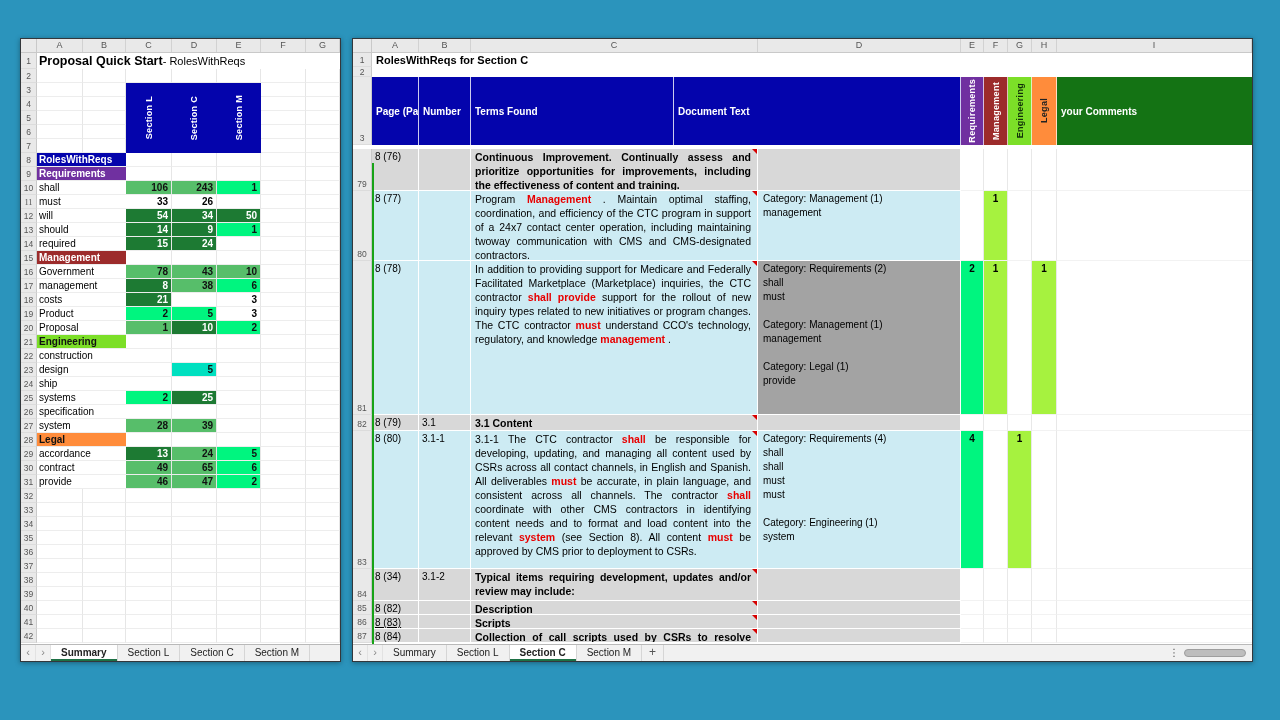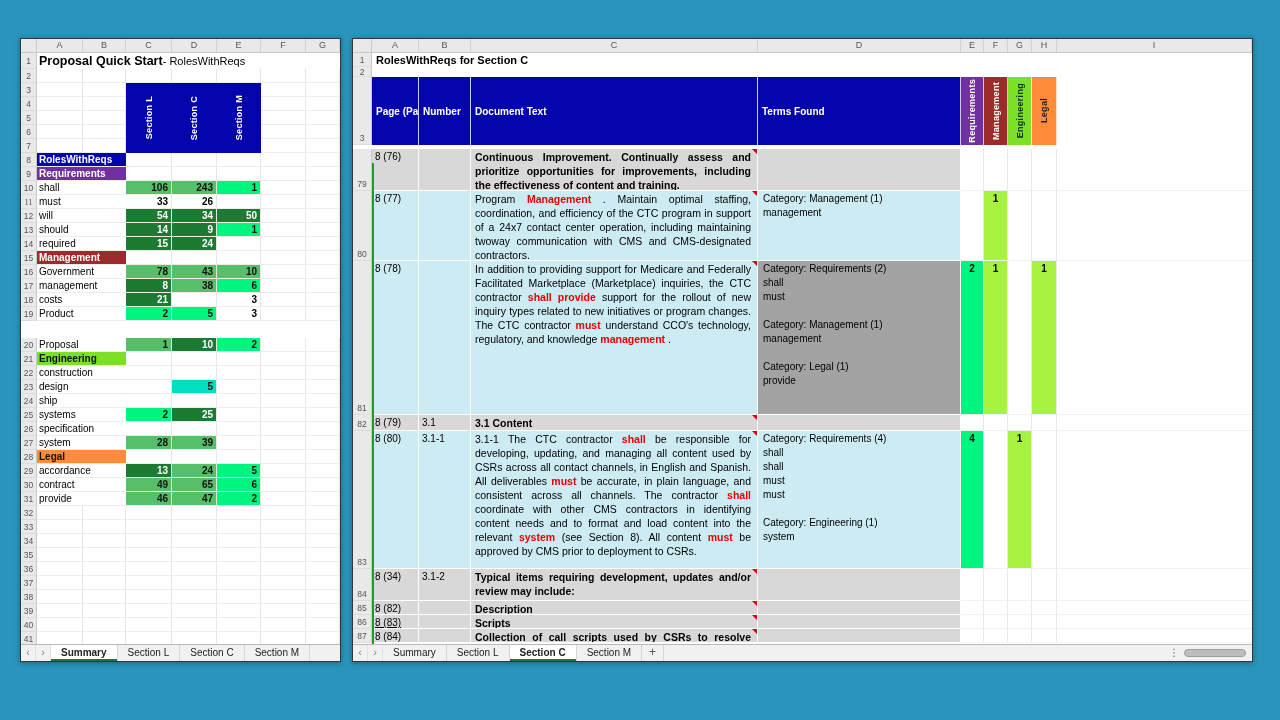--- a/index.html
+++ b/index.html
@@ -233,21 +233,21 @@
         </div>
         <div class="row" style="height: 14px;">
           <div class="rh" style="width: 16px;">19</div>
           <div class="cell lab" style="width: 89px;">Product</div>
           <div class="cell num gline" style="width: 46px; background: rgb(0, 245, 127); color: rgb(17, 17, 17);">2</div>
           <div class="cell num gline" style="width: 45px; background: rgb(0, 245, 127); color: rgb(17, 17, 17);">5</div>
           <div class="cell num gline" style="width: 44px;">3</div>
           <div class="cell gline" style="width: 45px;"></div>
           <div class="cell gline" style="width: 34px;"></div>
         </div>
-        <div class="row" style="height: 14px; margin-top: 17px;">
+        <div class="row" style="height: 14px;">
           <div class="rh" style="width: 16px;">20</div>
           <div class="cell lab" style="width: 89px;">Proposal</div>
           <div class="cell num gline" style="width: 46px; background: rgb(87, 190, 106); color: rgb(17, 17, 17);">1</div>
           <div class="cell num gline" style="width: 45px; background: rgb(29, 122, 51); color: rgb(255, 255, 255);">10</div>
           <div class="cell num gline" style="width: 44px; background: rgb(0, 245, 127); color: rgb(17, 17, 17);">2</div>
           <div class="cell gline" style="width: 45px;"></div>
           <div class="cell gline" style="width: 34px;"></div>
         </div>
         <div class="row" style="height: 14px;">
           <div class="rh" style="width: 16px;">21</div>
@@ -498,34 +498,35 @@
           <div class="cell rtitle" style="width: 880px;">RolesWithReqs for Section C</div>
         </div>
         <div class="row" style="height: 10px;">
           <div class="rh" style="width: 19px;">2</div>
           <div class="cell" style="width: 880px;"></div>
         </div>
         <div class="row" style="height: 68px;">
           <div class="rh rhb" style="width: 19px;">3</div>
           <div class="cell hdr" style="width: 47px; background: rgb(4, 4, 172);">Page (Para</div>
           <div class="cell hdr" style="width: 52px; background: rgb(4, 4, 172);">Number</div>
+          <div class="cell hdr" style="width: 203px; background: rgb(4, 4, 172);">Terms Found</div>
           <div class="cell hdr" style="width: 287px; background: rgb(4, 4, 172);">Document Text</div>
-          <div class="cell hdr" style="width: 203px; background: rgb(4, 4, 172);">Terms Found</div>
           <div class="cell hdrv" style="width: 23px; background: rgb(112, 48, 160); color: rgb(255, 255, 255);">
             <div class="vert">Requirements</div>
           </div>
           <div class="cell hdrv" style="width: 24px; background: rgb(156, 43, 43); color: rgb(255, 255, 255);">
             <div class="vert">Management</div>
           </div>
           <div class="cell hdrv" style="width: 24px; background: rgb(124, 223, 40); color: rgb(17, 48, 10);">
             <div class="vert">Engineering</div>
           </div>
           <div class="cell hdrv" style="width: 25px; background: rgb(255, 140, 59); color: rgb(34, 34, 34);">
             <div class="vert">Legal</div>
           </div>
+          <div class="cell hdrI" style="width: 195px; background: rgb(20, 115, 20);">your Comments</div>
         </div>
         <div class="gap"></div>
         <div class="row" style="height: 42px;">
           <div class="rh rhb" style="width: 19px;">79</div>
           <div class="cell pg" style="width: 47px; background: rgb(216, 216, 216);">8 (76)</div>
           <div class="cell pg" style="width: 52px; background: rgb(216, 216, 216);"></div>
           <div class="cell doc" style="width: 287px; background: rgb(216, 216, 216);"><span class="boldrun">Continuous Improvement. Continually assess and prioritize opportunities for improvements, including the effectiveness of content and training.</span><div class="cmt"></div></div>
           <div class="cell terms" style="width: 203px; background: rgb(216, 216, 216);"></div>
           <div class="cell rv" style="width: 23px;"></div>
           <div class="cell rv" style="width: 24px;"></div>

